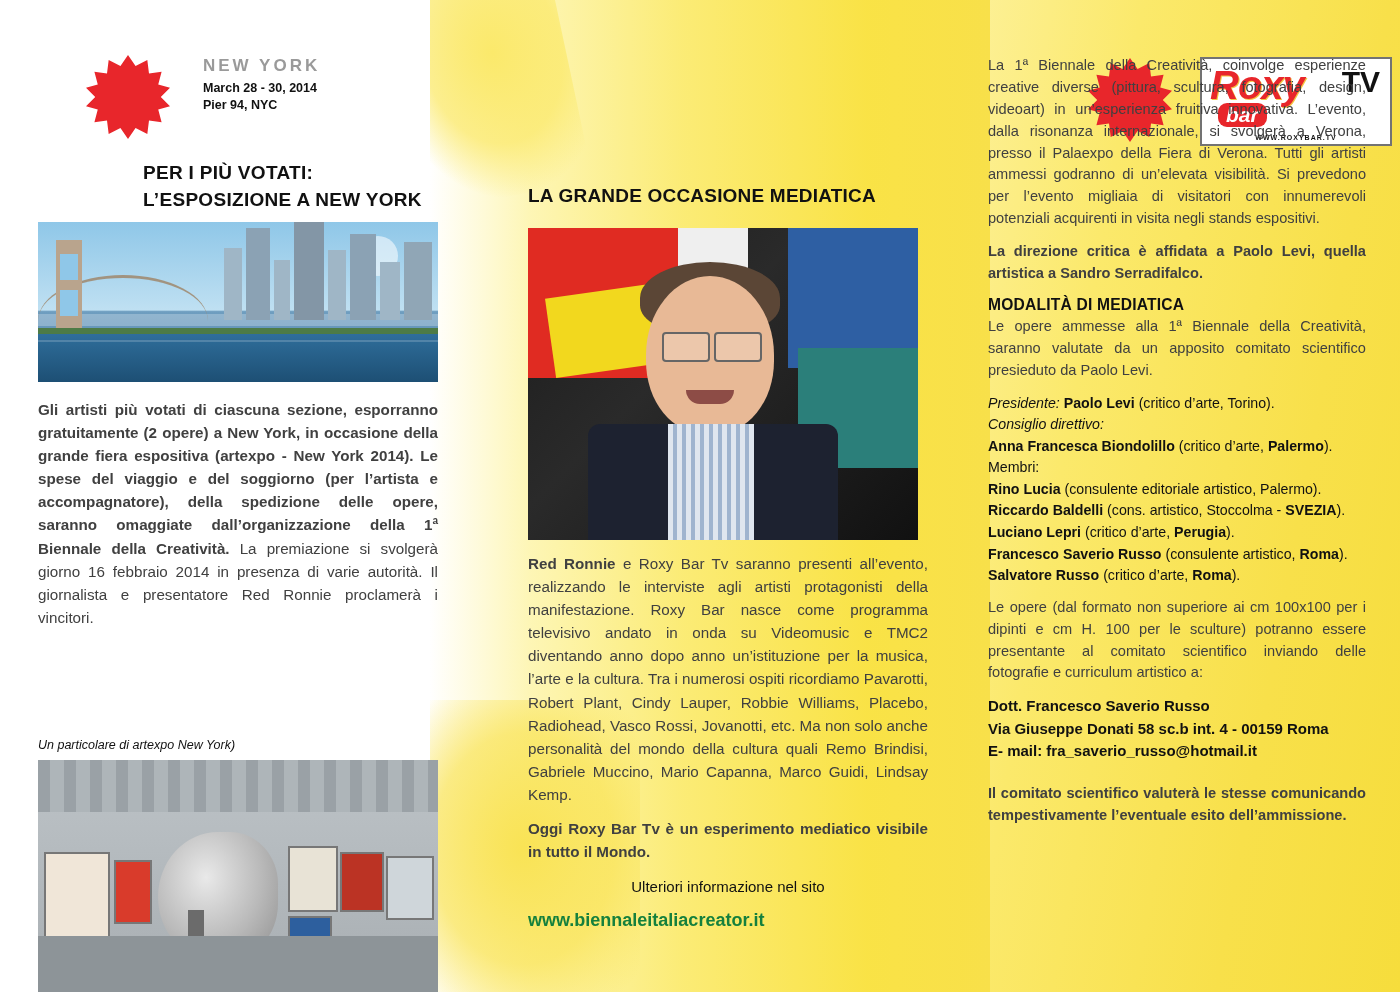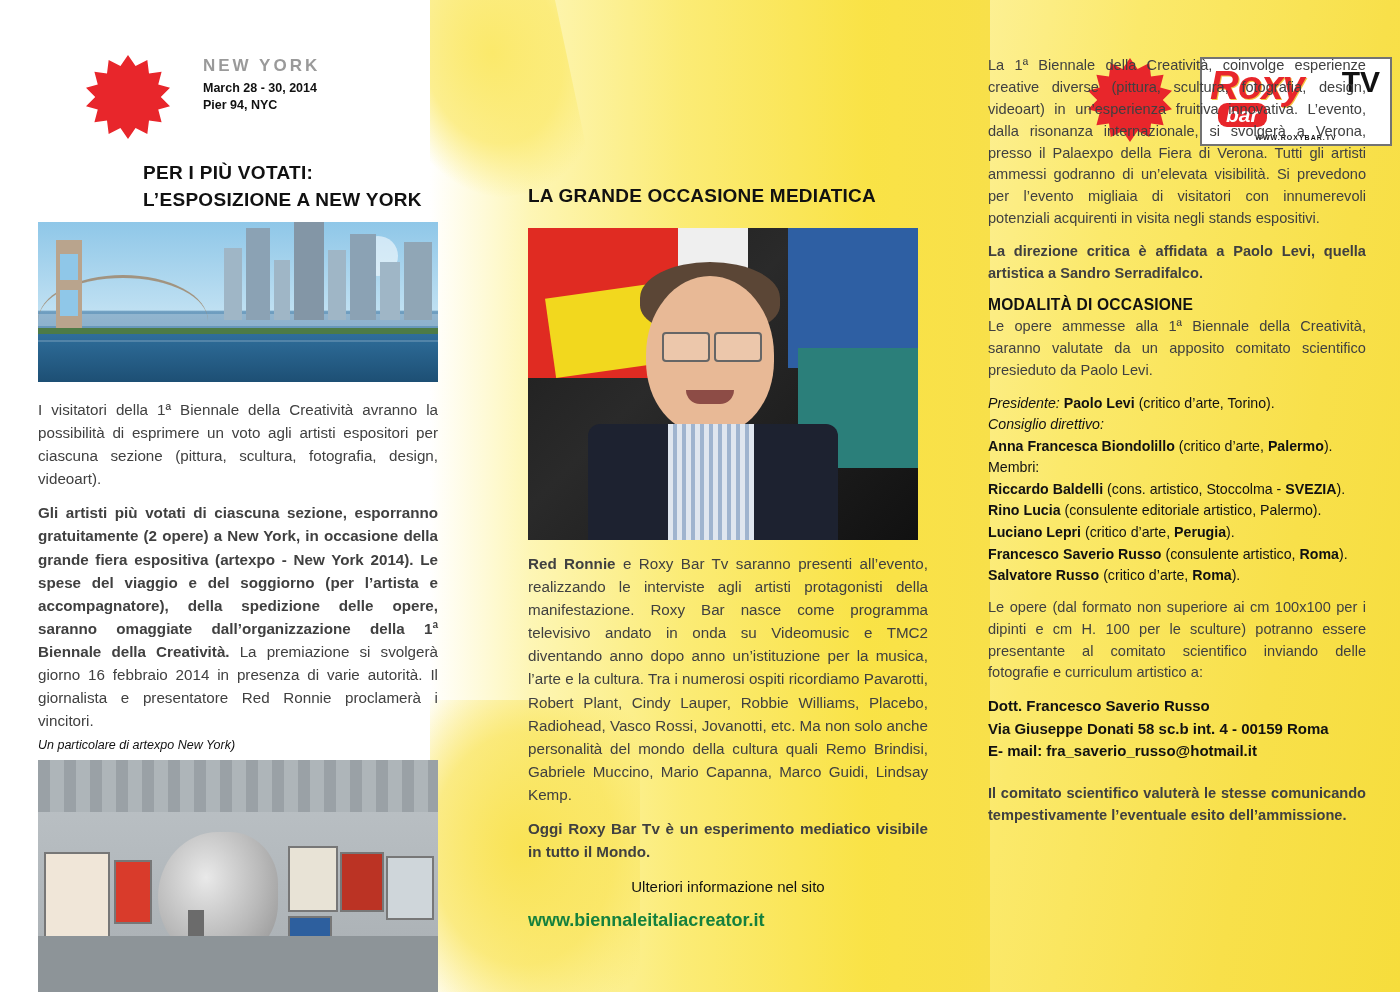--- a/index.html
+++ b/index.html
@@ -197,21 +197,20 @@
     <div class="bldg" style="left:342px;width:20px;height:58px;"></div>
     <div class="bldg" style="left:366px;width:28px;height:78px;background:#90a6b6;"></div>
     <div class="bridge-cable"></div>
     <div class="bridge-tower"></div>
     <div class="bridge-deck"></div>
     <div class="green-strip"></div>
     <div class="water"></div>
   </div>
 
   <div class="c1-text">
-    <p class="p">I visitatori della 1ª Biennale della Creatività  avranno la possibilità di esprimere un voto agli artisti espositori per ciascuna sezione (pittura, scultura, fotografia, design, videoart).</p>
     <p class="p"><b>Gli artisti più votati di ciascuna sezione, esporranno gratuitamente (2 opere) a New York, in occasione della grande fiera espositiva (artexpo - New York 2014). Le spese del viaggio e del soggiorno (per l’artista e accompagnatore), della spedizione delle opere, saranno omaggiate dall’organizzazione della 1ª Biennale della Creatività.</b><span> La premiazione si svolgerà giorno 16 febbraio 2014 in presenza di varie autorità. Il giornalista e presentatore Red Ronnie proclamerà i vincitori.</span></p>
   </div>
 
   <div class="caption">Un particolare di artexpo New York)</div>
 
   <div class="img-fair">
     <div class="fair-ceiling"></div>
     <div class="fair-art" style="left:6px;top:92px;width:62px;height:84px;background:#f0e6d8;"></div>
     <div class="fair-art" style="left:76px;top:100px;width:34px;height:60px;background:#d93b2b;"></div>
     <div class="fair-art" style="left:250px;top:86px;width:46px;height:62px;background:#e8e3d6;"></div>
@@ -259,30 +258,30 @@
     <p class="p bold">Oggi Roxy Bar Tv è un esperimento mediatico visibile in tutto il Mondo.</p>
     <p class="ul-note"> Ulteriori informazione nel sito</p>
     <div class="site">www.biennaleitaliacreator.it</div>
   </div>
 </div>
 
 <div class="col col3 c3">
   <div class="c3-text">
     <p class="p">La 1ª Biennale della Creatività, coinvolge esperienze creative diverse (pittura, scultura, fotografia, design, videoart) in un’esperienza fruitiva innovativa. L’evento, dalla risonanza internazionale, si svolgerà a Verona, presso il Palaexpo della Fiera di Verona. Tutti gli artisti ammessi godranno di un’elevata visibilità. Si prevedono per l’evento migliaia di visitatori con innumerevoli  potenziali acquirenti in visita negli stands espositivi.</p>
     <p class="p bold">La direzione critica è affidata a Paolo Levi, quella artistica a Sandro Serradifalco.</p>
-    <div class="sec-title">MODALITÀ DI OCCASIONE</div>
+    <div class="sec-title">MODALITÀ DI MEDIATICA</div>
     <p class="p">Le opere ammesse alla 1ª Biennale della Creatività, saranno valutate da un apposito comitato scientifico presieduto da Paolo Levi.</p>
 
     <div class="names">
       <div><i>Presidente:</i> <b>Paolo Levi</b><span> (critico d’arte, Torino).</span></div>
       <div><i>Consiglio direttivo:</i></div>
       <div><b>Anna Francesca Biondolillo</b><span> (critico d’arte, </span><b>Palermo</b><span>).</span></div>
       <div>Membri:</div>
+      <div><b>Rino Lucia</b><span> (consulente editoriale artistico, Palermo).</span><b></b><span></span></div>
       <div><b>Riccardo Baldelli</b><span> (cons. artistico, Stoccolma - </span><b>SVEZIA</b><span>).</span></div>
-      <div><b>Rino Lucia</b><span> (consulente editoriale artistico, Palermo).</span><b></b><span></span></div>
       <div><b>Luciano Lepri</b><span> (critico d’arte, </span><b>Perugia</b><span>).</span></div>
       <div><b>Francesco Saverio Russo</b><span> (consulente artistico, </span><b>Roma</b><span>).</span></div>
       <div><b>Salvatore Russo</b><span> (critico d’arte, </span><b>Roma</b><span>).</span></div>
     </div>
 
     <div class="spacer"></div>
     <p class="p">Le opere (dal formato non superiore ai cm 100x100 per i dipinti e cm H. 100 per le sculture) potranno essere presentante al comitato scientifico inviando delle fotografie e curriculum artistico a:</p>
     <div class="addr">
       <div>Dott. Francesco Saverio Russo</div>
       <div>Via Giuseppe Donati 58 sc.b int. 4 - 00159 Roma</div>

